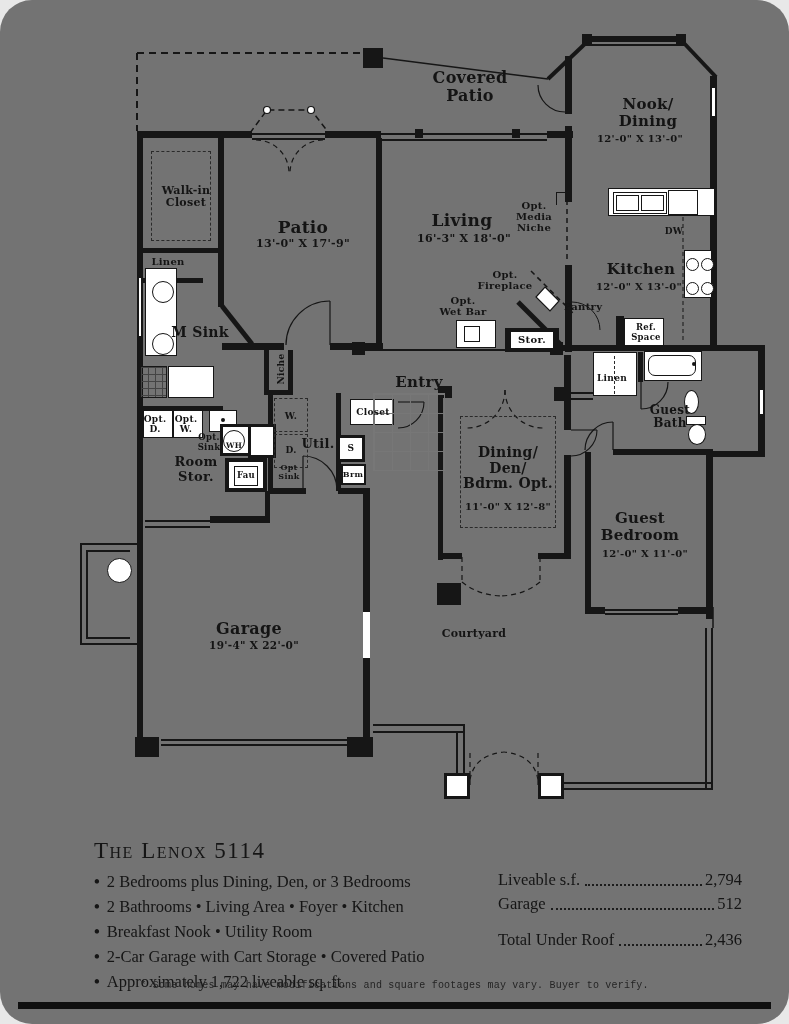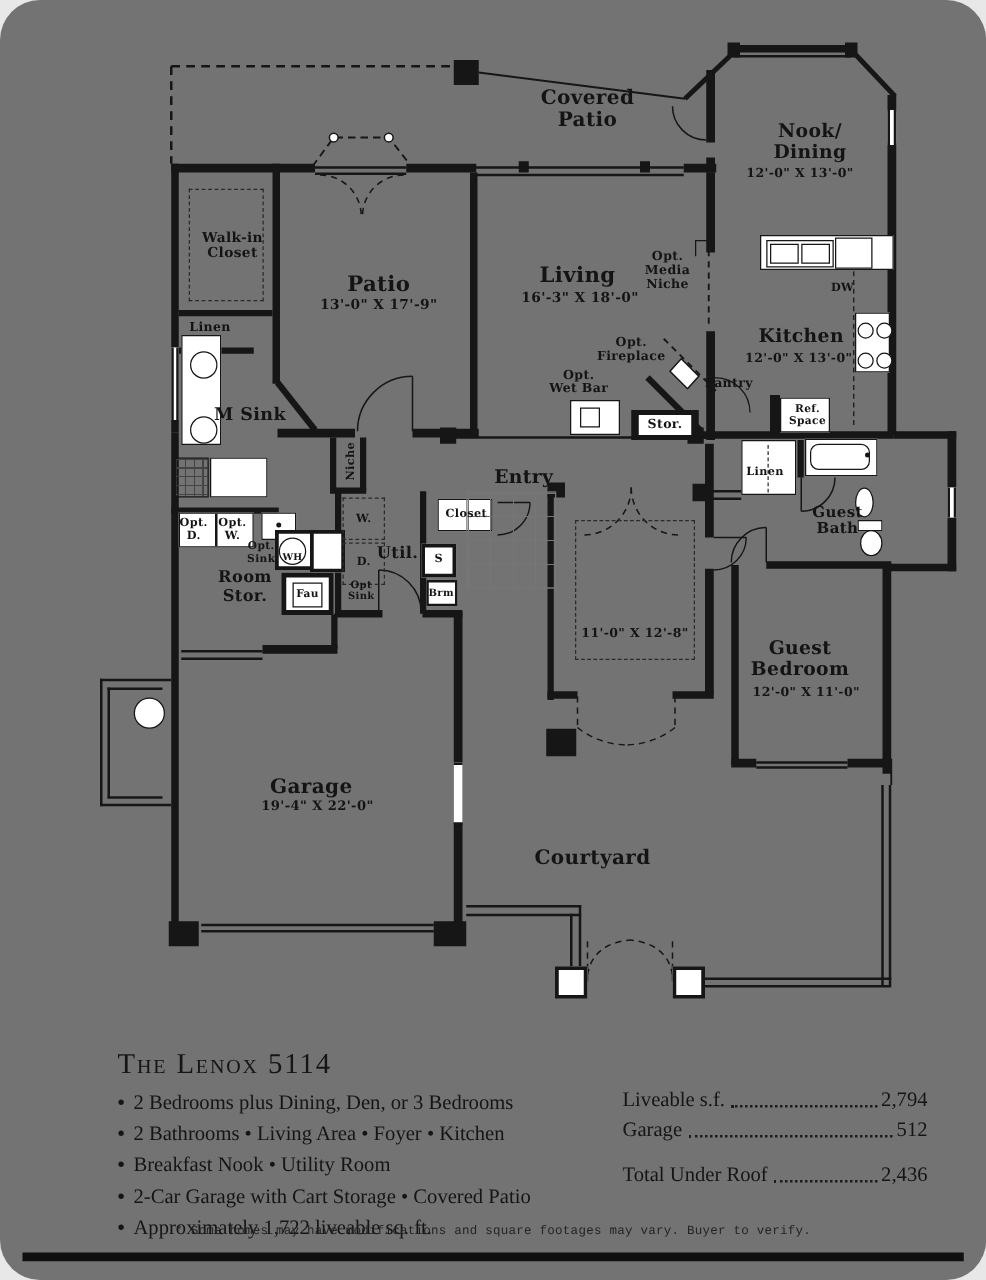--- a/index.html
+++ b/index.html
@@ -311,27 +311,30 @@
       <div class="lbl" style="left: 196px; top: 470px; font-size: 13px;">Room
 Stor.</div>
       <div class="lbl" style="left: 246px; top: 476px; font-size: 8.5px;">Fau</div>
       <div class="lbl" style="left: 291px; top: 416px; font-size: 9px;">W.</div>
       <div class="lbl" style="left: 291px; top: 450px; font-size: 9px;">D.</div>
       <div class="lbl" style="left: 318px; top: 444px; font-size: 13px;">Util.</div>
       <div class="lbl" style="left: 289px; top: 472px; font-size: 8px;">Opt
 Sink</div>
       <div class="lbl" style="left: 351px; top: 448px; font-size: 9px;">S</div>
       <div class="lbl" style="left: 353px; top: 474px; font-size: 8px;">Brm</div>
+      <div class="lbl" style="left: 508px; top: 469px; font-size: 14px;">Dining/
+Den/
+Bdrm. Opt.</div>
       <div class="lbl" style="left: 508px; top: 507px; font-size: 10px;">11'-0" X 12'-8"</div>
       <div class="lbl" style="left: 640px; top: 527px; font-size: 15px;">Guest
 Bedroom</div>
       <div class="lbl" style="left: 645px; top: 554px; font-size: 10px;">12'-0" X 11'-0"</div>
       <div class="lbl" style="left: 249px; top: 629px; font-size: 16px;">Garage</div>
       <div class="lbl" style="left: 254px; top: 646px; font-size: 10.5px;">19'-4" X 22'-0"</div>
-      <div class="lbl" style="left: 474px; top: 686px; font-size: 16px;">Courtyard</div>
+      <div class="lbl" style="left: 474px; top: 634px; font-size: 11px;">Courtyard</div>
     </div>
 
   <div id="info">
     <h1 id="plan-title">The Lenox 5114</h1>
     <ul id="features">
       <li>2 Bedrooms plus Dining, Den, or 3 Bedrooms</li>
       <li>2 Bathrooms • Living Area • Foyer • Kitchen</li>
       <li>Breakfast Nook • Utility Room</li>
       <li>2-Car Garage with Cart Storage • Covered Patio</li>
       <li>Approximately 1,722 liveable sq. ft.</li>

